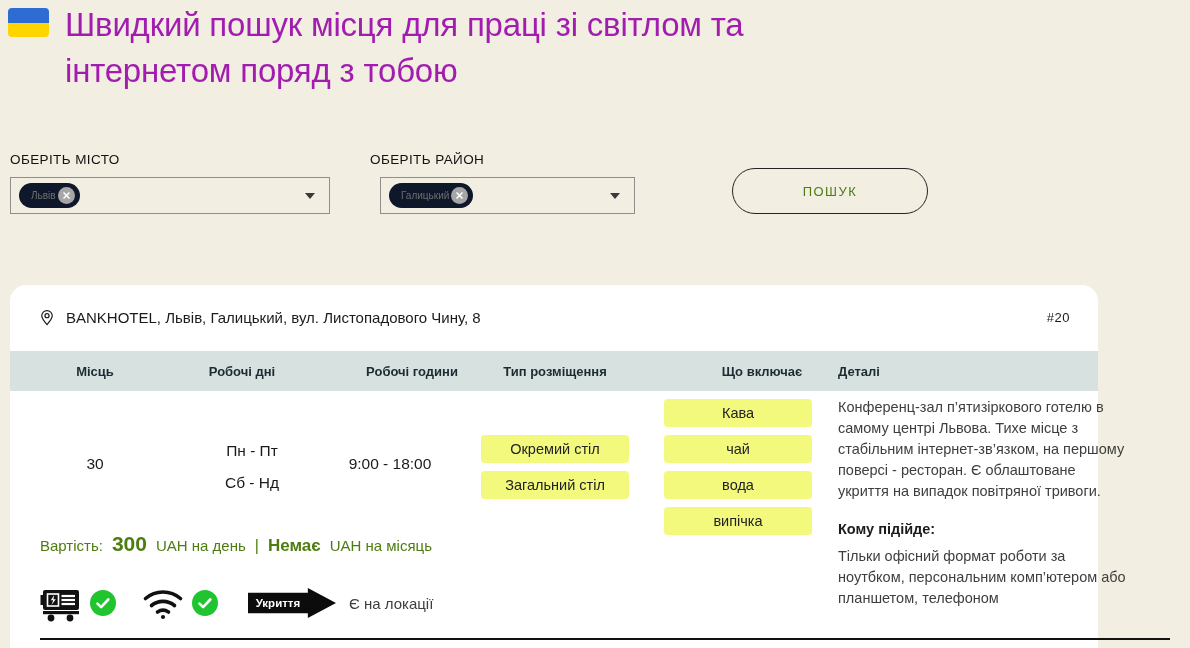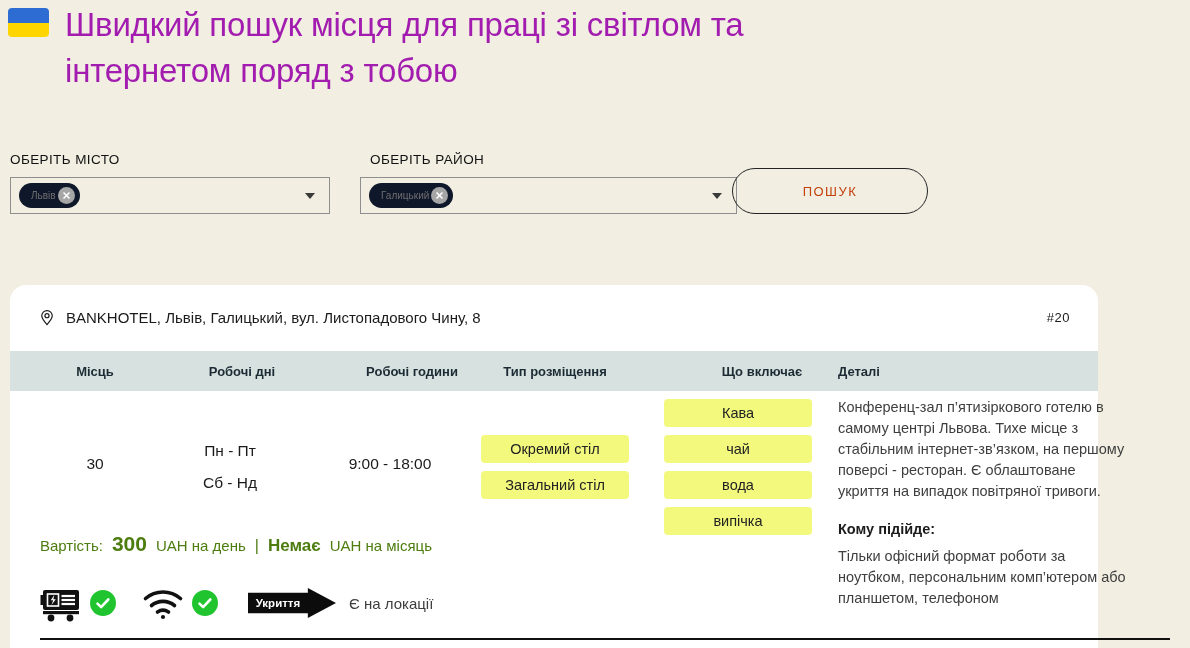--- a/index.html
+++ b/index.html
@@ -12,42 +12,42 @@
   .flag .yellow { height:50%; background:#ffd500; }
   h1.title { position:absolute; left:65px; top:2px; width:850px; font-size:33px; line-height:46px; font-weight:500; letter-spacing:-0.2px; color:#a21caf; }
 
   
   .filter-label { position:absolute; top:152px; font-size:13.5px; letter-spacing:0.4px; color:#121212; }
   #city-label { left:10px;text-align:right; }
   #district-label { left:370px; }
   .select { position:absolute; top:177px; height:37px; width:320px; border:1px solid #8e8e8e; background:transparent;
             display:flex; align-items:center; justify-content:space-between; padding:0 14px 0 8px; cursor:pointer; }
   #city-select { left:10px; }
-  #district-select { left:360px; width:377px;justify-content:space-between; }
+  #district-select { left:380px; width:255px;justify-content:space-between; }
   .chip { display:inline-flex; align-items:center; gap:2px; background:#0f172a; border-radius:15px; padding:4px 5px 4px 12px;
           font-size:10px; color:#6e6e6e; }
   .chip-x { display:inline-flex; cursor:pointer; }
   .caret { width:0; height:0; border-left:5px solid transparent; border-right:5px solid transparent; border-top:6px solid #3a3a3a; }
   .search-btn { position:absolute; left:732px; top:168px; width:196px; height:46px; border-radius:23px; border:1px solid #242424;
-                background:transparent; font-family:inherit; font-size:13px; letter-spacing:1.5px; color:#c2410c; cursor:pointer; }
+                background:transparent; font-family:inherit; font-size:13px; letter-spacing:1.5px; color:#4d7c0f; cursor:pointer; }
 
   
   .card { position:absolute; left:10px; top:285px; width:1088px; height:363px; background:#ffffff; border-radius:16px 16px 0 0; }
   .card-head { position:absolute; left:28px; top:18px; right:28px; height:28px; display:flex; align-items:center; gap:10px; }
   .addr { font-size:15px; color:#1b1b1b; }
   .badge { margin-left:auto; font-size:13px; letter-spacing:0.5px; color:#1b1b1b; }
 
   .thead { position:absolute; left:0; top:66px; width:100%; height:40px; background:#d7e1e0; }
   .th { position:absolute; top:50%; transform:translate(-50%,-50%); font-size:13px; font-weight:700; color:#1c2b33; white-space:nowrap; }
   .th.left { transform:translateY(-50%); }
   .th1 { left:85px; } .th2 { left:232px; } .th3 { left:402px; } .th4 { left:545px; } .th5 { left:728px;padding-left:48px; } .th6 { left:828px; }
 
   .cell { position:absolute; font-size:15.5px; color:#1b1b1b; }
   .c-seats { left:85px; top:170px; transform:translateX(-50%); }
-  .c-days { left:220px; top:150px; transform:translateX(-50%); text-align:center; line-height:32px; }
+  .c-days { left:242px; top:150px; transform:translateX(-50%); text-align:center; line-height:32px; }
   .c-hours { left:380px; top:170px; transform:translateX(-50%); white-space:nowrap; }
   .c-types { left:471px; top:150px; display:flex; flex-direction:column; gap:8px; }
   .c-includes { left:654px; top:114px; display:flex; flex-direction:column; gap:8px; }
   .ychip { width:148px; height:28px; background:#f2f97d; border-radius:4px; display:flex; align-items:center; justify-content:center;
            font-size:14.5px; color:#222222; }
   .c-details { left:828px; top:112px; width:292px; font-size:14.5px; line-height:21px; color:#3e3e3e; }
   .c-details .suit-title { margin-top:17px; font-weight:700; color:#1c1c1c; }
   .c-details .suit-text { margin-top:6px; }
 
   .price { position:absolute; left:30px; top:247px; display:flex; align-items:baseline; gap:9px; font-size:15px; color:#4d7c0f; }

